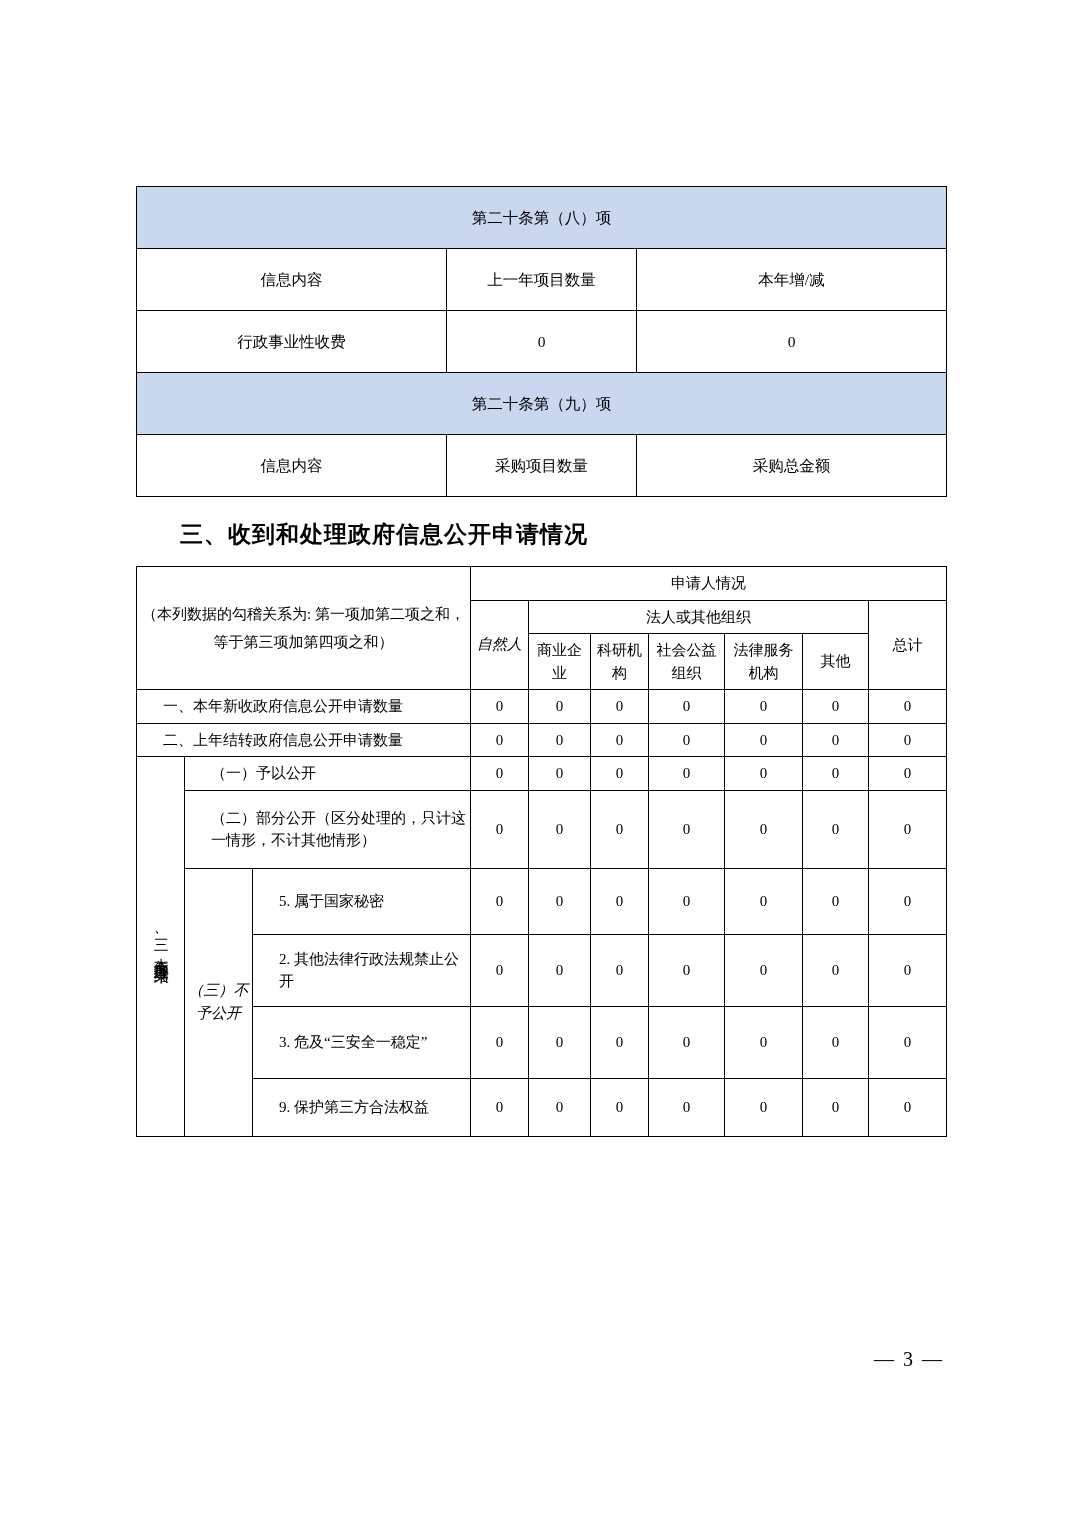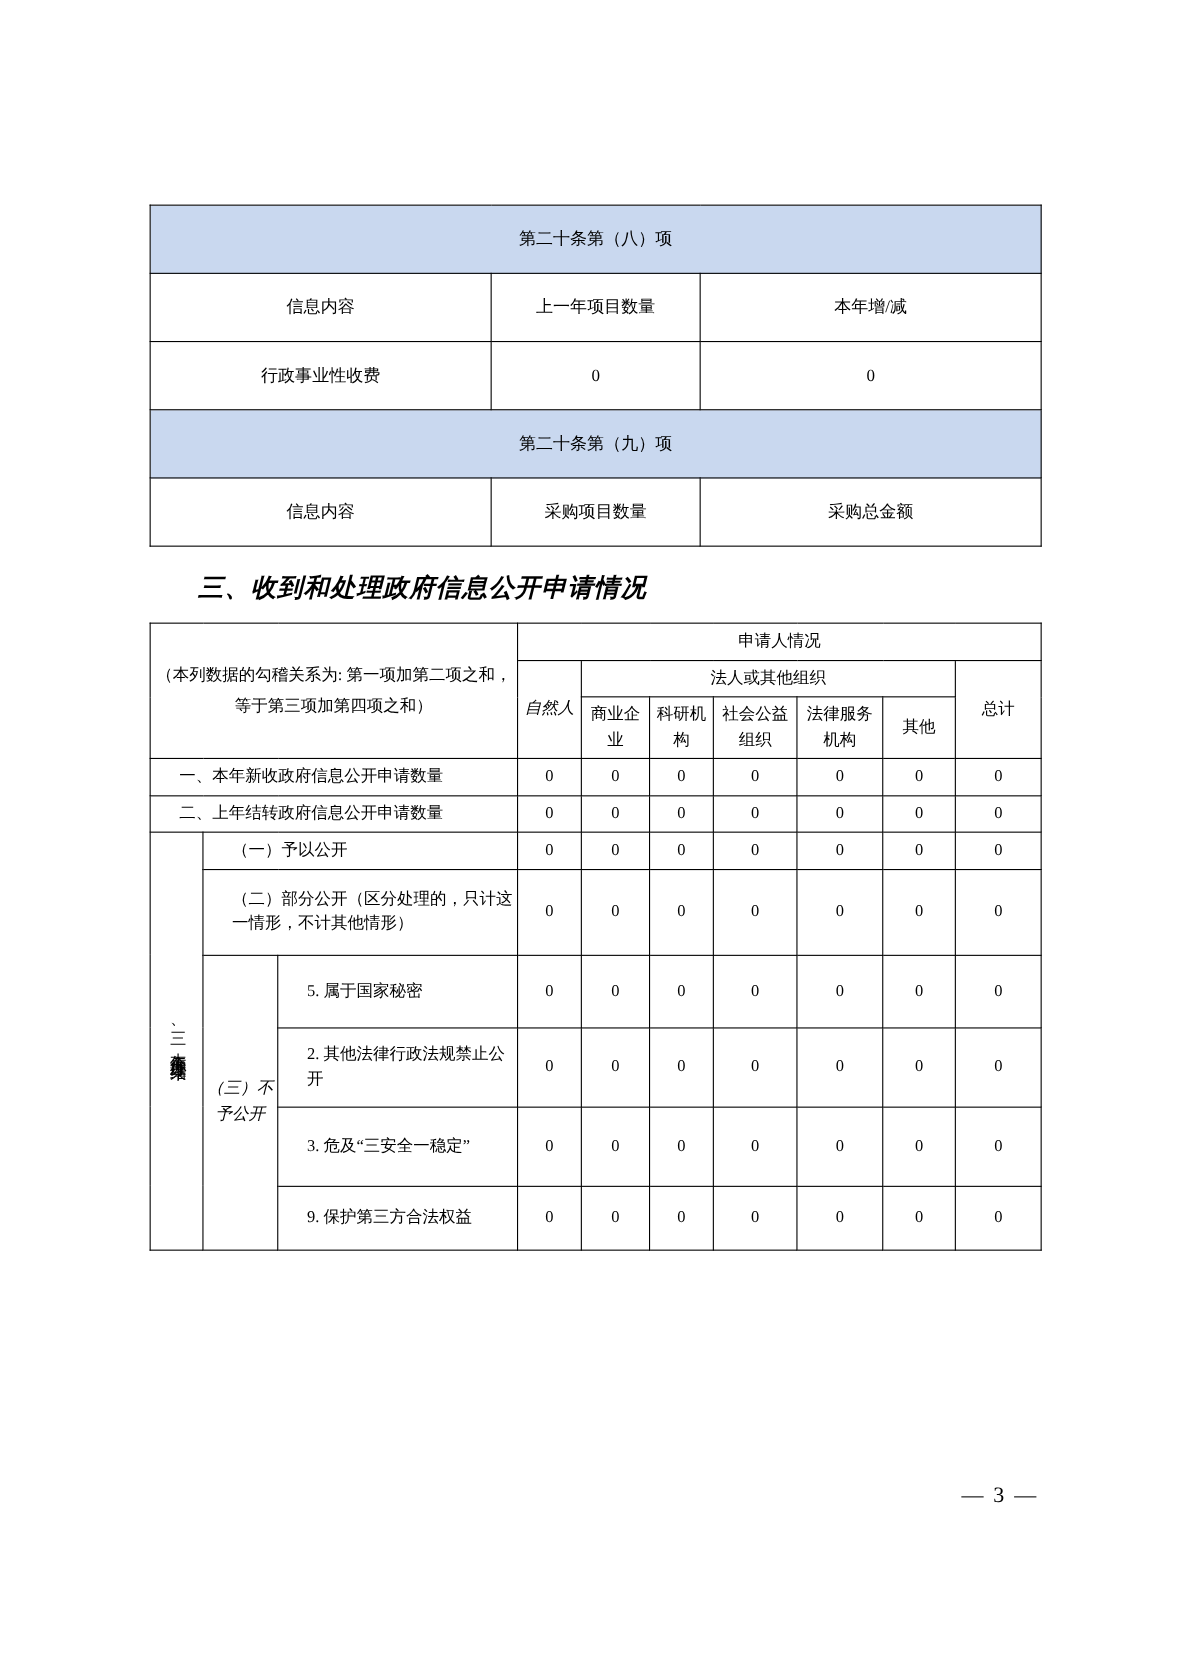--- a/index.html
+++ b/index.html
@@ -47,21 +47,20 @@
   }
   .t1 td { height: 62px; }
 
   
   .section-title {
     font-family: "Liberation Sans", "DejaVu Sans", sans-serif;
     font-weight: bold;
     font-size: 23px;
     margin: 22px 0 16px 44px;
     letter-spacing: 1px;
-    font-style: italic;
   }
 
   
   .t2 td {
     font-size: 15px;
     padding: 5px 3px;
   }
   .t2 .lbl {
     text-align: left;
     padding-left: 26px;

